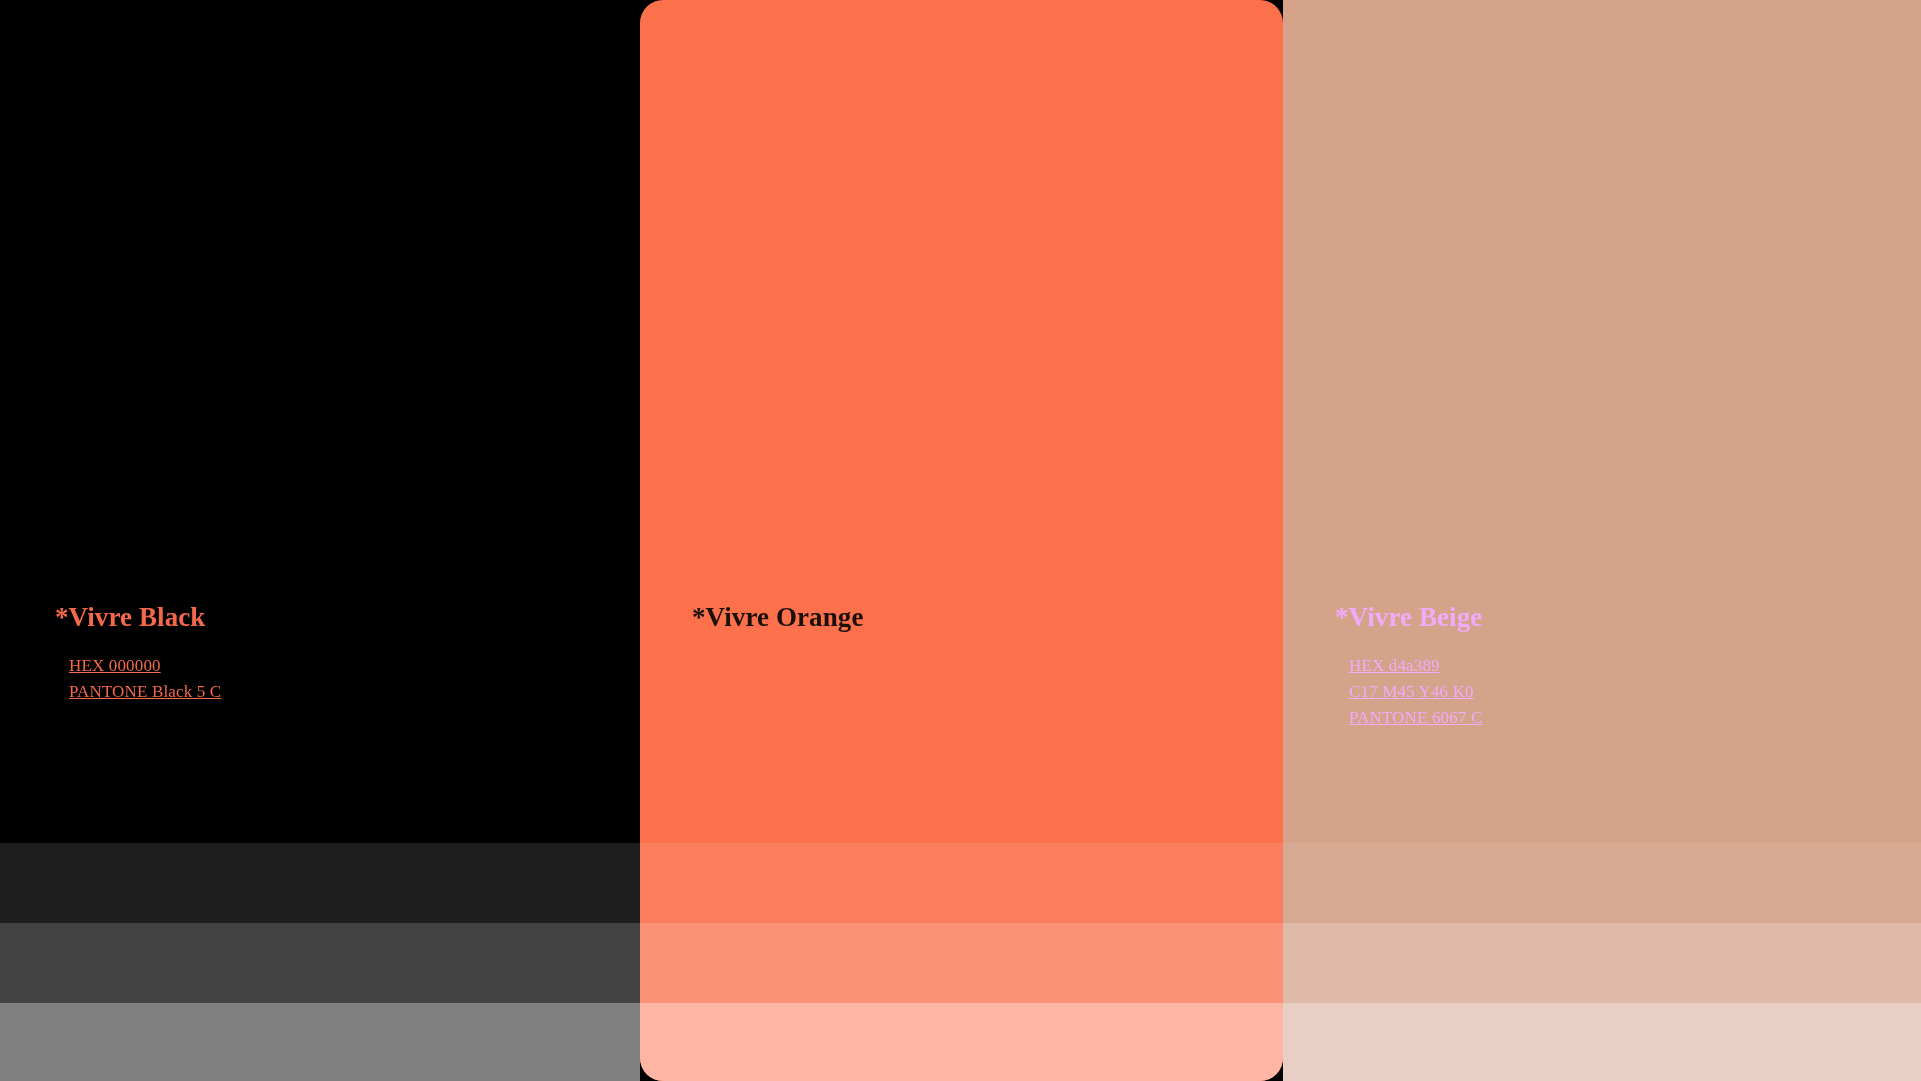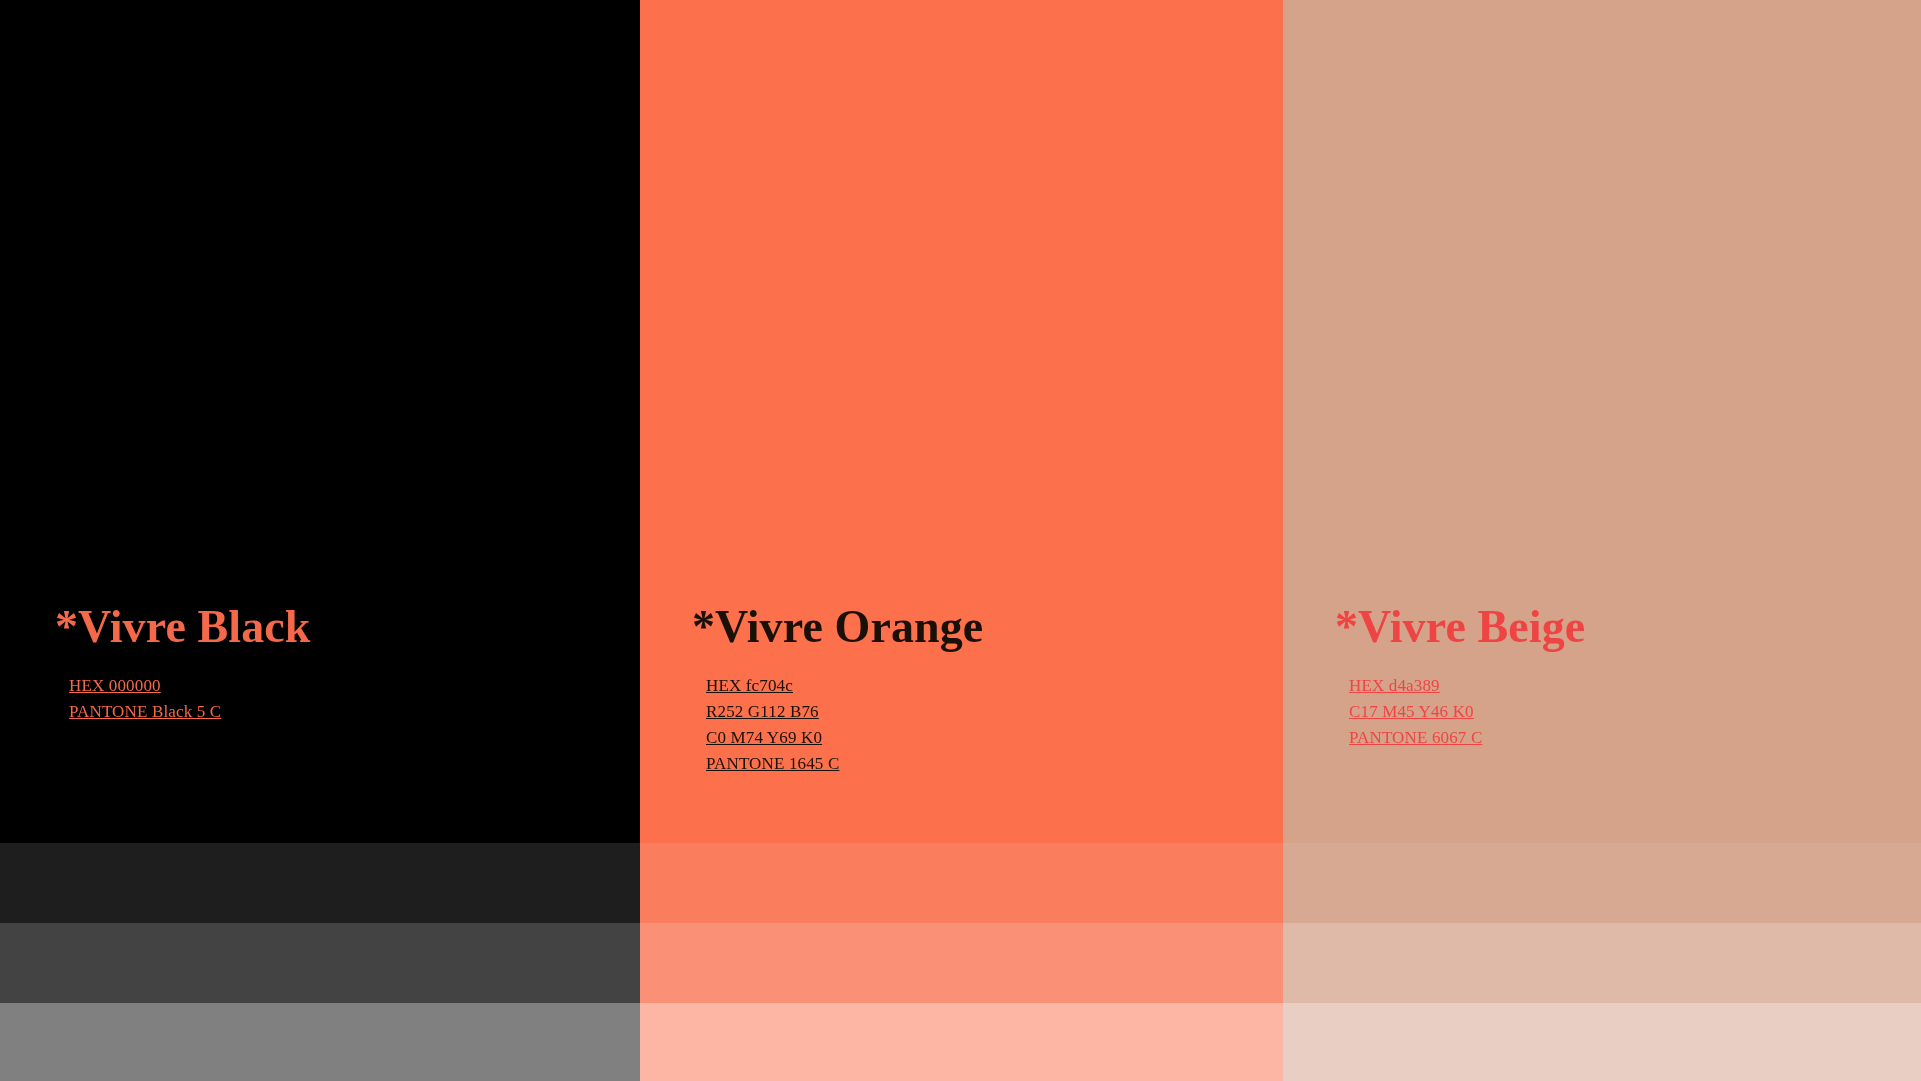--- a/index.html
+++ b/index.html
@@ -23,21 +23,21 @@
     flex-direction: row;
   }
 
   
   .swatch {
     position: relative;
     height: 100%;
     overflow: hidden;
   }
   .swatch-black  { width: 640px; }
-  .swatch-orange { width: 643px; }
+  .swatch-orange { width: 643px; border-radius: 23px; }
   .swatch-beige  { width: 638px; }
 
   
   .swatch-base {
     position: absolute;
     inset: 0;
   }
 
   
   .tints {
@@ -68,21 +68,21 @@
   .info-inner {
     position: absolute;
     left: 55px;
     top: 603px;
     width: 520px;
   }
   .swatch-orange .info-inner { left: 52px; }
   .swatch-beige  .info-inner { left: 52px; }
 
   .swatch-title {
-    font-size: 46px;
+    font-size: 27px;
     font-weight: 700;
     line-height: 1.05;
     letter-spacing: 0.1px;
     margin: 0 0 22px 0;
     white-space: nowrap;
   }
 
   .specs {
     list-style: none;
     margin: 0;
@@ -127,31 +127,25 @@
 
     <div class="tints">
       <div class="tint tint-1" style="background-color: rgb(250, 125, 94);"></div>
       <div class="tint tint-2" style="background-color: rgb(250, 144, 118);"></div>
       <div class="tint tint-3" style="background-color: rgb(252, 182, 163);"></div>
     </div>
 
     <div class="info">
       <div class="info-inner">
         <h2 class="swatch-title">*Vivre Orange</h2>
-        <ul class="specs">
-          <li class="spec-line">HEX fc704c</li>
-          <li class="spec-line">R252 G112 B76</li>
-          <li class="spec-line">C0 M74 Y69 K0</li>
-          <li class="spec-line">PANTONE 1645 C</li>
-        </ul>
       </div>
     </div>
   </section>
 
-  <section class="swatch swatch-beige" style="color: #ef4444;">
+  <section class="swatch swatch-beige" style="color: #f0abfc;">
     <div class="swatch-base" style="background-color: rgb(212, 163, 137);"></div>
 
     <div class="tints">
       <div class="tint tint-1" style="background-color: rgb(215, 169, 147);"></div>
       <div class="tint tint-2" style="background-color: rgb(223, 186, 168);"></div>
       <div class="tint tint-3" style="background-color: rgb(233, 206, 196);"></div>
     </div>
 
     <div class="info">
       <div class="info-inner">

